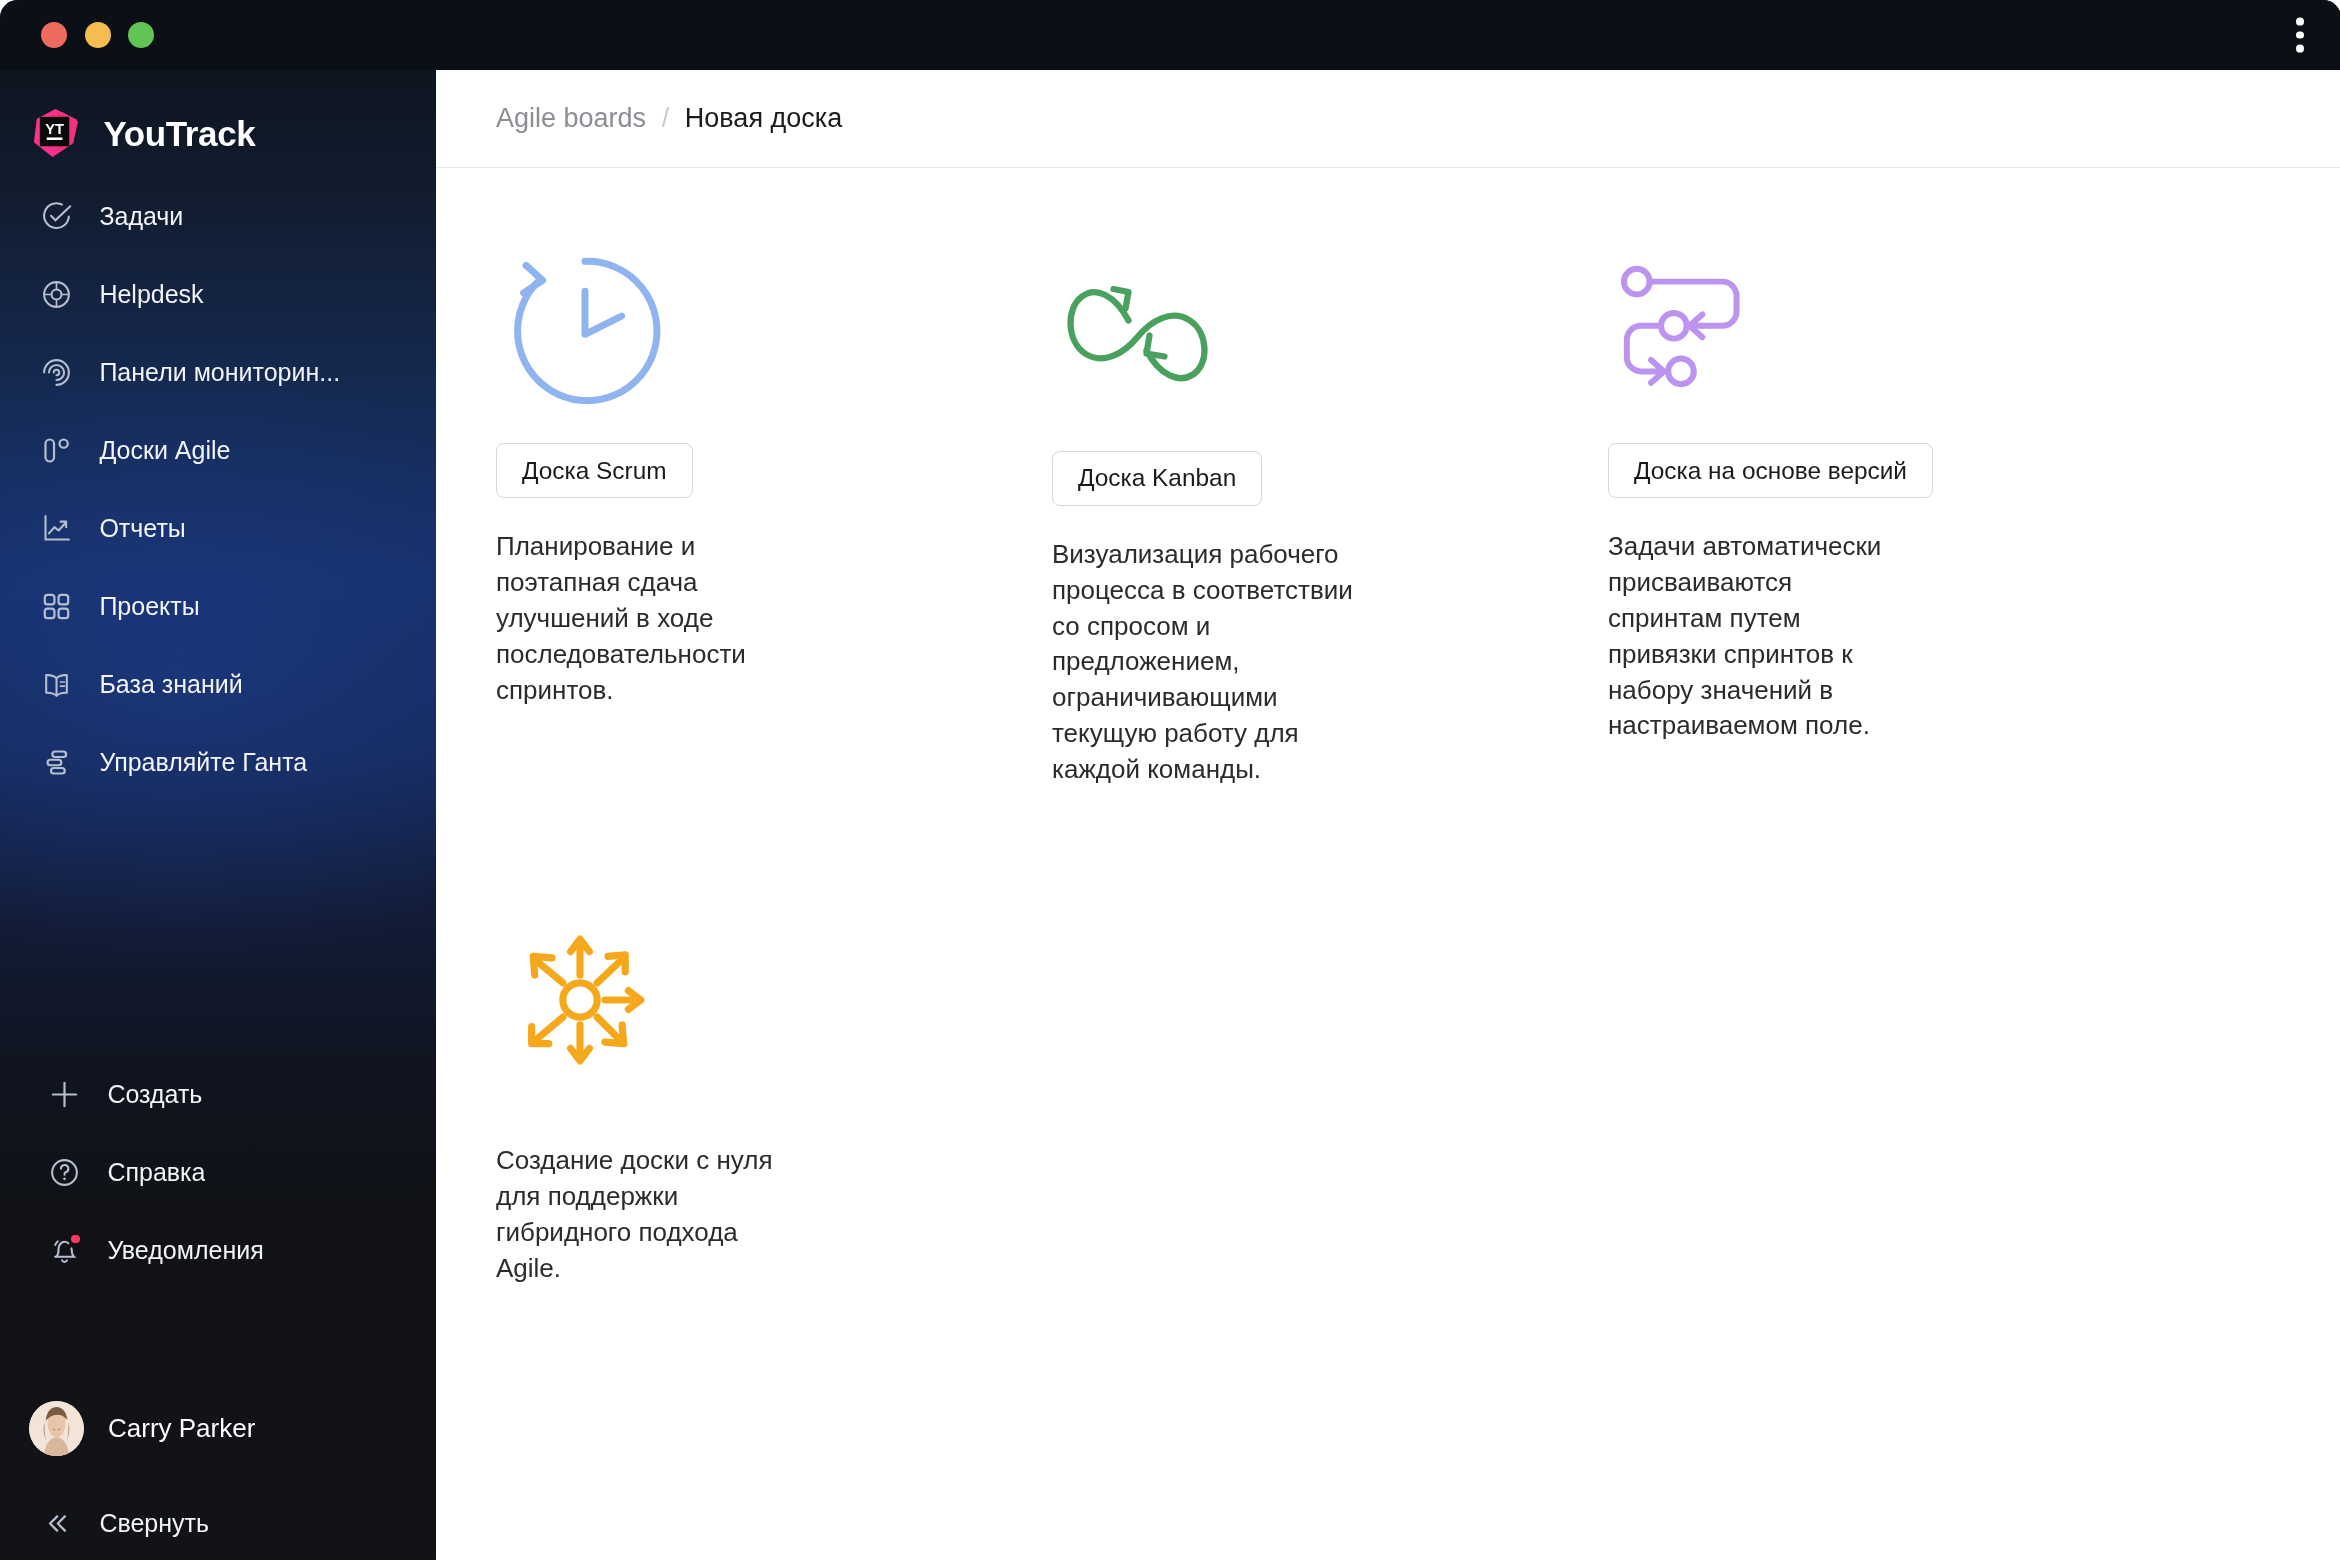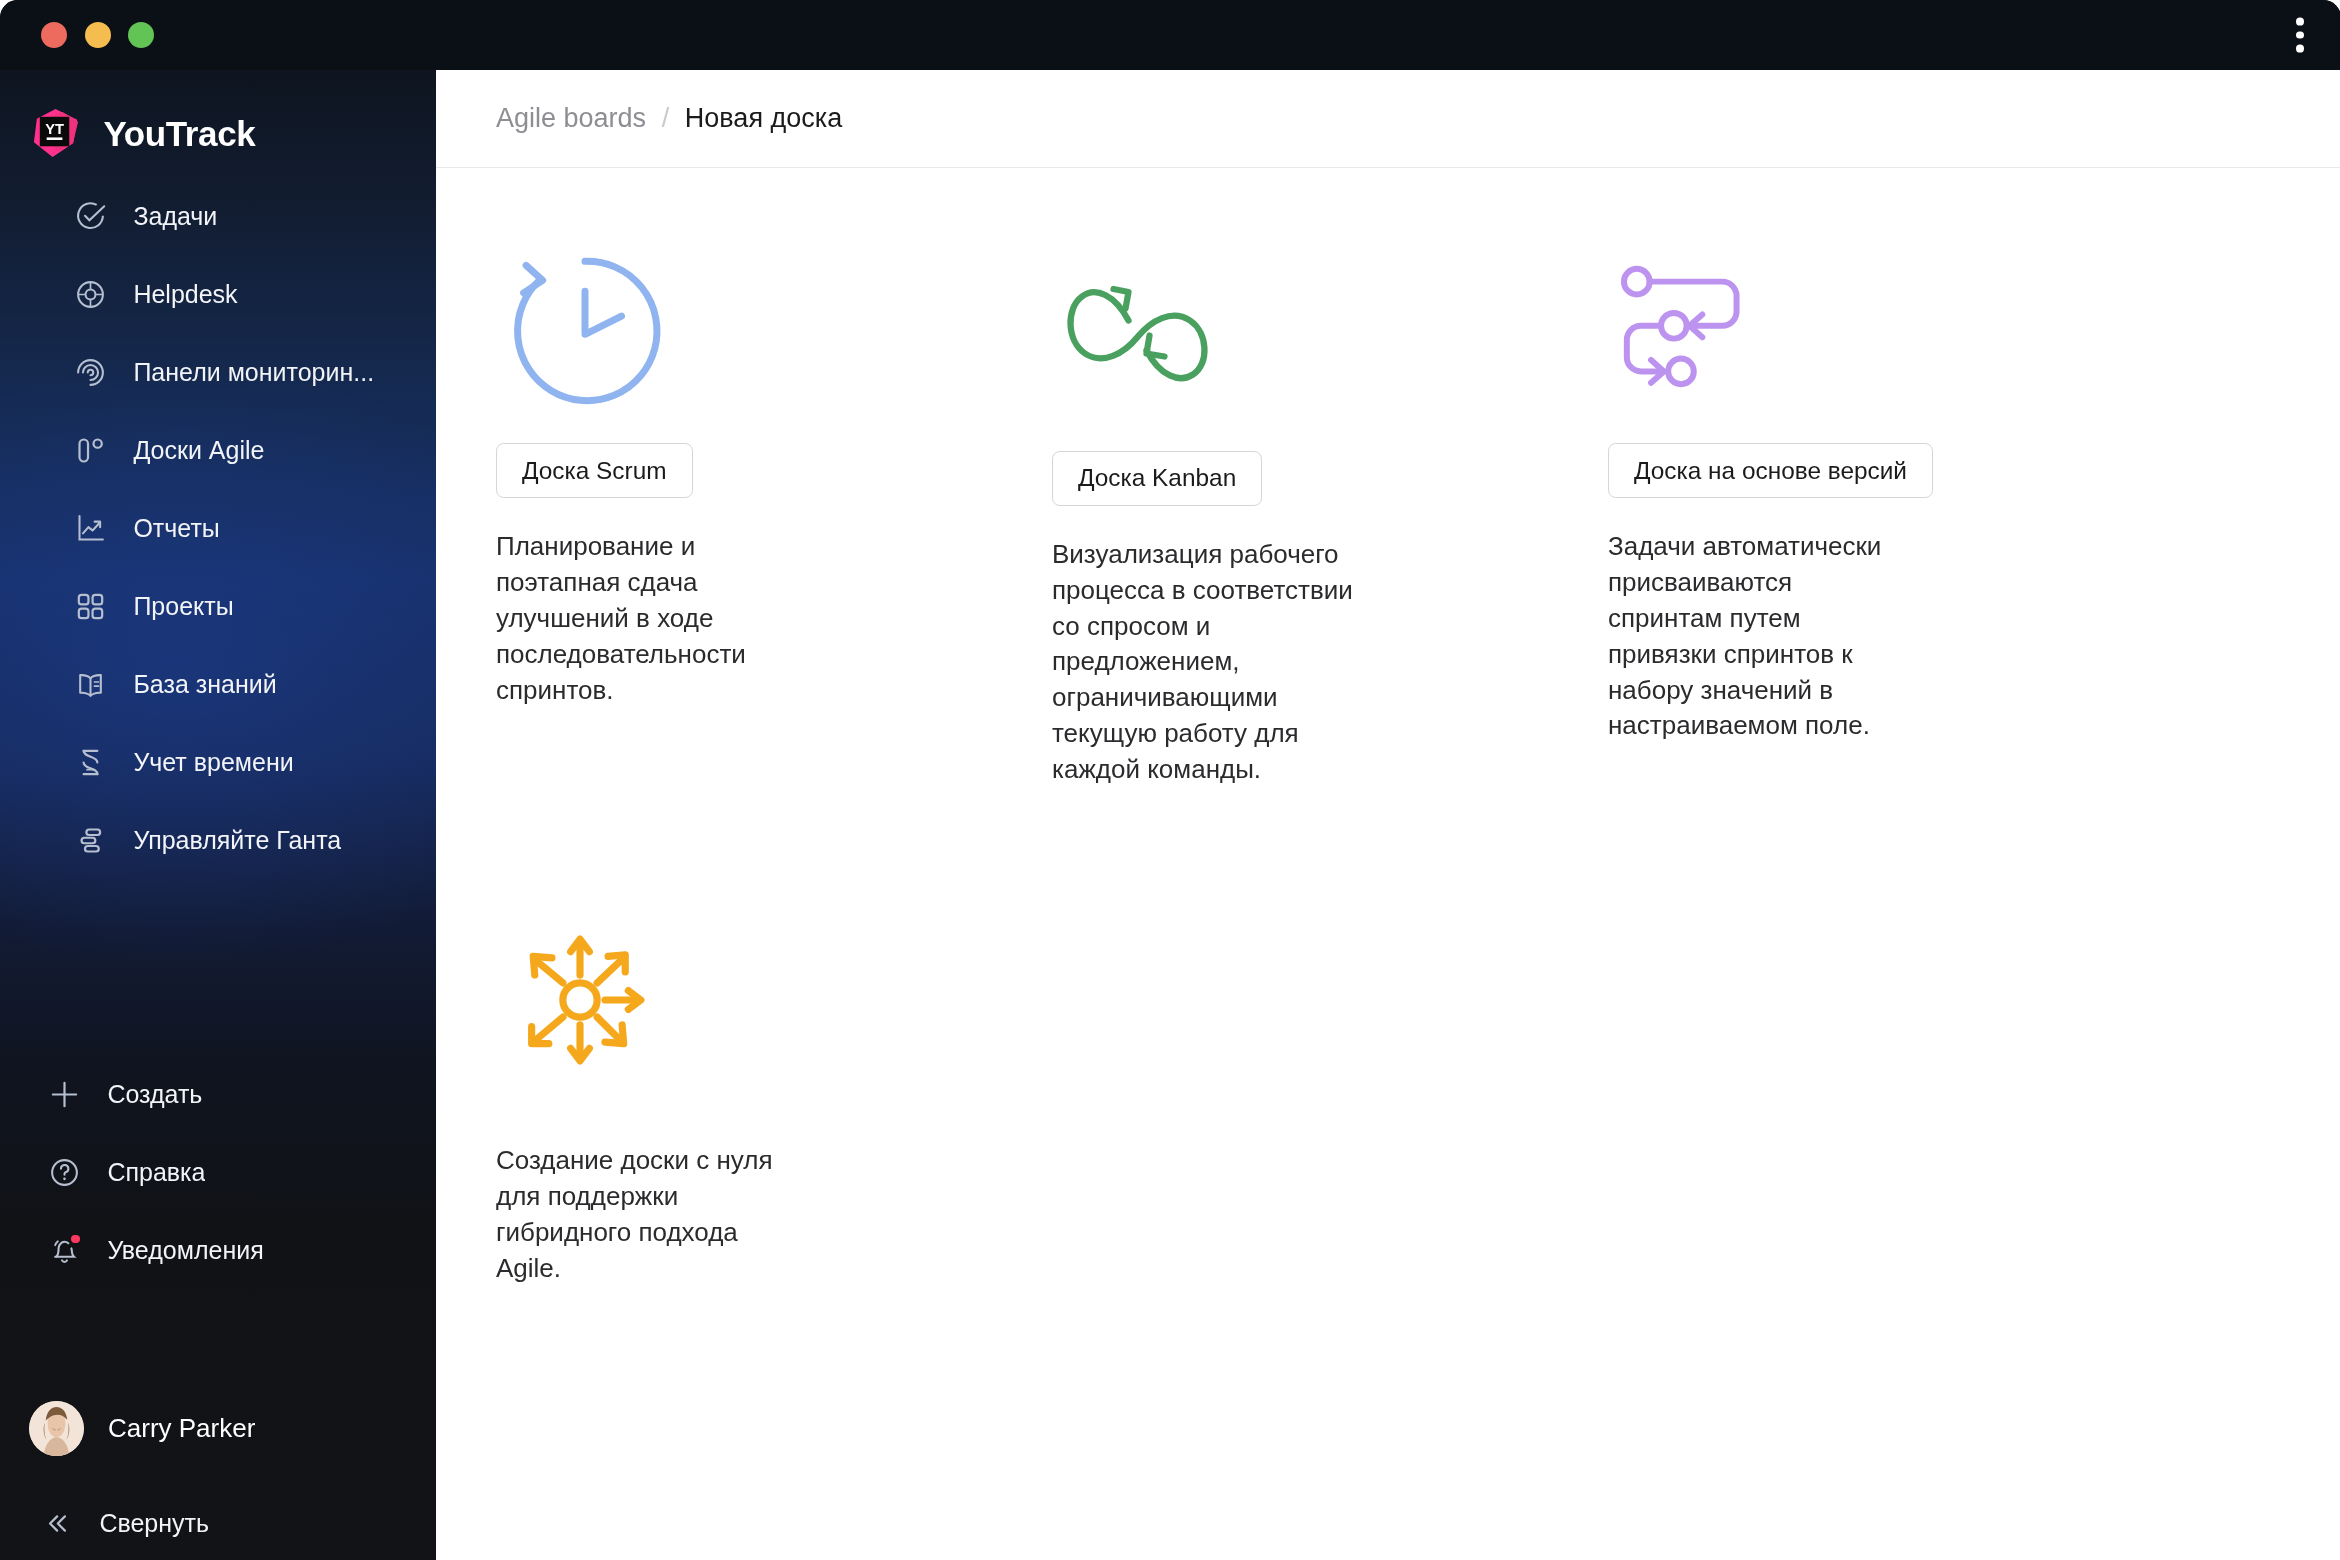--- a/index.html
+++ b/index.html
@@ -68,21 +68,21 @@
     position: relative; z-index: 2;
     display: flex; align-items: center; gap: 19.5px;
     padding: 33px 0 0 29px;
     height: 94px;
   }
   #brand-logo { position: relative; width: 55px; height: 55px; flex: 0 0 55px; }
   #brand-name {
     font-size: 35px; font-weight: 700; color: #ffffff; letter-spacing: -0.4px;
   }
 
-  .nav-group { position: relative; z-index: 2; margin-top: 13.7px; padding-left: 34px; }
+  .nav-group { position: relative; z-index: 2; margin-top: 13.7px; }
   .nav-item {
     display: flex; align-items: center;
     height: 78px; padding-left: 37px;
     gap: 23.4px;
     cursor: pointer;
     position: relative;
   }
   .nav-icon {
     width: 39px; height: 39px; flex: 0 0 39px;
     display: flex; align-items: center; justify-content: center;
@@ -275,31 +275,20 @@
         <span class="nav-icon">
           <svg width="33" height="33" viewBox="0 0 24 24" fill="none" stroke="currentColor" stroke-width="1.5">
             <path d="M12 7.5C10.5 5.8 7.6 5 4.5 5.2V18c3.1-.2 6 .6 7.5 2.3 1.5-1.7 4.4-2.5 7.5-2.3V5.2C16.4 5 13.5 5.8 12 7.5z" stroke-linejoin="round"></path>
             <path d="M12 7.5v12.8"></path>
             <path d="M14.8 10.2h3.1M14.8 13.2h3.1" stroke-width="1.2" stroke-linecap="round"></path>
           </svg>
         </span>
         <span class="nav-label">База знаний</span>
       </div>
 
-      <div class="nav-item">
-        <span class="nav-icon">
-          <svg width="33" height="33" viewBox="0 0 24 24" fill="none" stroke="currentColor" stroke-width="1.6" stroke-linecap="round" stroke-linejoin="round">
-            <path d="M7 3.5h10M7 20.5h10"></path>
-            <path d="M7 3.5c0 5 10 3.6 10 8.5 0-4.9-10-3.5-10-8.5z"></path>
-            <path d="M17 20.5c0-5-10-3.6-10-8.5 0 4.9 10 3.5 10 8.5z"></path>
-            <path d="M9.5 17.2h5" stroke-width="1.3"></path>
-          </svg>
-        </span>
-        <span class="nav-label">Учет времени</span>
-      </div>
 
       <div class="nav-item">
         <span class="nav-icon">
           <svg width="33" height="33" viewBox="0 0 24 24" fill="none" stroke="currentColor" stroke-width="1.6">
             <rect x="9" y="4" width="10" height="4" rx="2"></rect>
             <rect x="5.5" y="10" width="10" height="4" rx="2"></rect>
             <rect x="8" y="16" width="10" height="4" rx="2"></rect>
           </svg>
         </span>
         <span class="nav-label">Управляйте Ганта</span>

